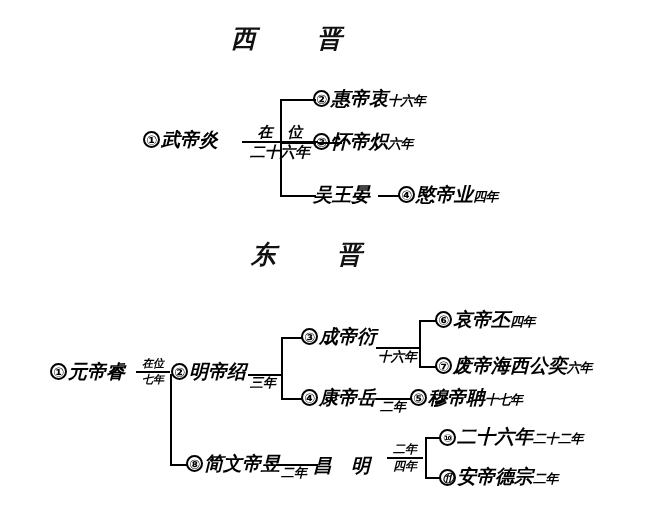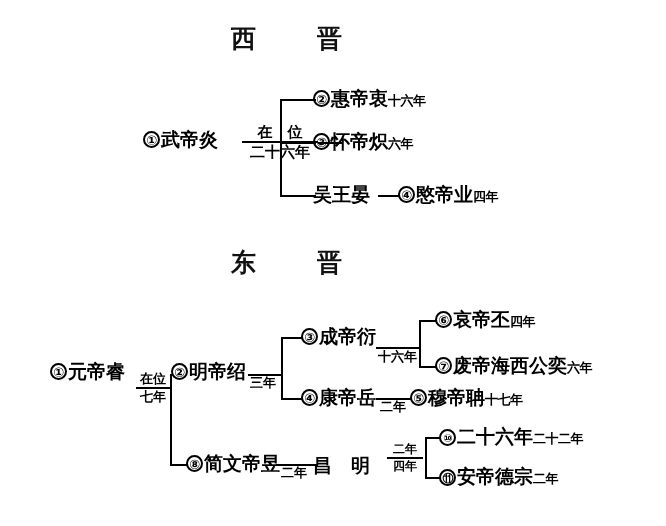--- a/index.html
+++ b/index.html
@@ -12,34 +12,35 @@
     background: #ffffff;
     font-family: "DejaVu Sans", "Liberation Sans", sans-serif;
     color: #000000;
     overflow: hidden;
     position: relative;
   }
   .page {
     position: relative;
     width: 573px;
     height: 526px;
+    font-style: italic;
   }
   .section-title {
     position: absolute;
     width: 100%;
     text-align: center;
     font-size: 25px;
     font-weight: bold;
     letter-spacing: 18px;
     text-indent: 18px;
     font-family: "DejaVu Sans", "Liberation Sans", sans-serif;
     color: #111111;
   }
   #title-west { top: 22px; }
-  #title-east { top: 246px; }
+  #title-east { top: 238px; padding-left: 20px; }
 
   
   .node {
     position: absolute;
     white-space: nowrap;
     font-size: 19px;
     font-weight: bold;
     line-height: 1;
     font-family: "DejaVu Sans", "Liberation Sans", sans-serif;
     color: #000000;
@@ -151,21 +152,21 @@
   <div class="node" style="left:398px; top:185px;">
     <span class="circ">④</span><span>愍帝业</span><span class="yr">四年</span>
   </div>
 
   <div class="section-title" id="title-east">东　晋</div>
 
   <div class="node" style="left:50px; top:362px;">
     <span class="circ">①</span><span>元帝睿</span>
   </div>
 
-  <div class="frac" style="left:136px; top:372px; width:34px; font-size:13px;">
+  <div class="frac" style="left:136px; top:358px; width:34px; font-size:11px;">
     <span class="top">在位</span>
     <span class="bot">七年</span>
   </div>
 
   <div class="node" style="left:171px; top:362px;">
     <span class="circ">②</span><span>明帝绍</span>
   </div>
   <div class="hline" style="left:248px; top:374px; width:33px;"></div>
   <div class="yrlabel" style="left:250px; top:376px;">三年</div>
 

